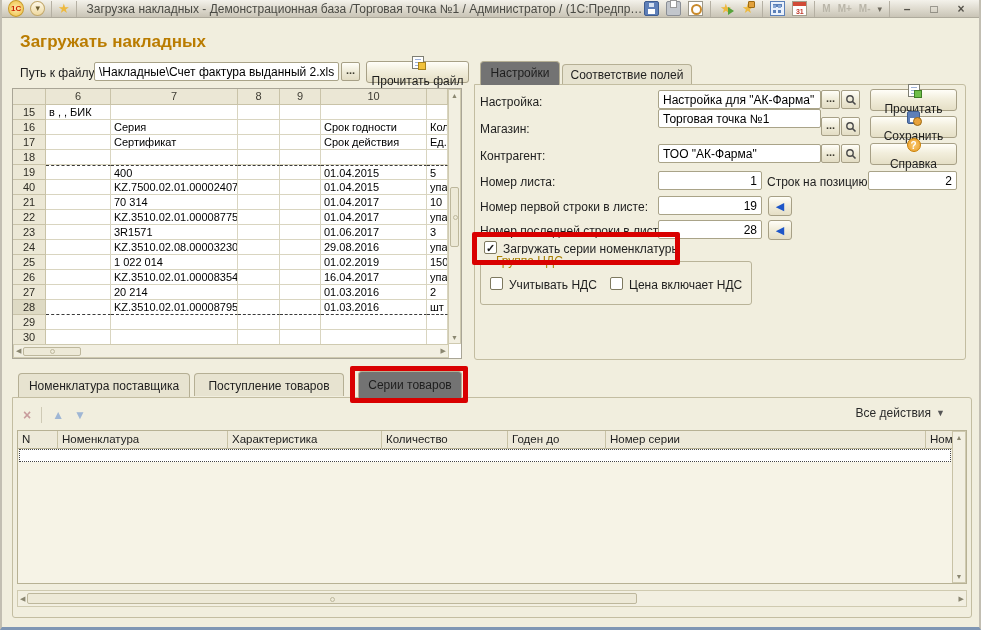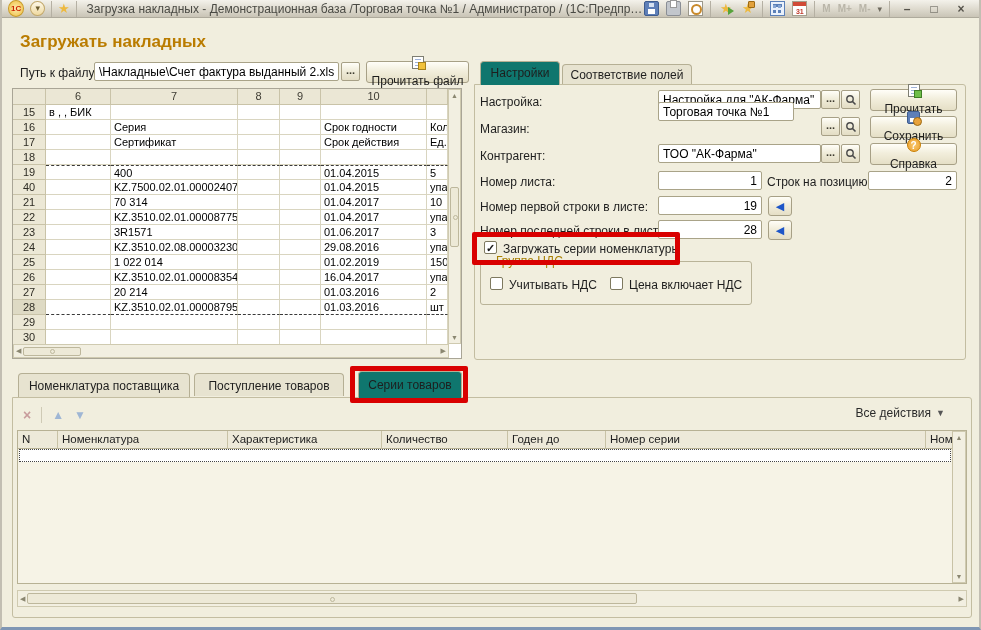--- a/index.html
+++ b/index.html
@@ -88,21 +88,21 @@
   .thumb{background:#EDE9D7;border:1px solid #BDB79C;border-radius:2px;position:relative;}
   .thumb:after{content:"";position:absolute;left:50%;top:50%;width:3px;height:3px;margin:-2px;border:1px solid #BDB79C;border-radius:50%;}
   .ss-vscroll{position:absolute;right:0;top:0;bottom:14px;width:13px;flex-direction:column;justify-content:space-between;padding:2px 0;}
   .ss-vscroll .thumb{width:9px;height:60px;}
   .ss-hscroll{position:absolute;left:0;bottom:0;height:14px;width:436px;padding:0 2px;gap:2px;}
   .ss-hscroll .thumb{width:58px;height:9px;}
   .ss-hscroll .track{flex:1;}
   
   .tab{position:absolute;border:1px solid #B5AF94;border-bottom:none;border-radius:4px 4px 0 0;
        font-size:12px;color:#1E1E1E;text-align:center;background:#E7E3D0;}
-  .tab.active{background:#0f766e;z-index:3;}
+  .tab.active{background:#737373;z-index:3;}
   .tab-nastroiki{left:478px;top:61px;width:80px;height:24px;line-height:23px;}
   .tab-sootv{left:560px;top:64px;width:130px;height:21px;line-height:20px;}
   .settings-panel{position:absolute;left:472px;top:84px;width:492px;height:276px;border:1px solid #C3BDA1;border-radius:0 3px 3px 3px;}
   .f-label{position:absolute;font-size:12px;color:#1E1E1E;white-space:nowrap;}
   .f-input{position:absolute;height:19px;}
   .num{text-align:right;}
   .lookup-dots{position:absolute;width:19px;height:19px;}
   .lookup-mag{position:absolute;width:19px;height:19px;background:linear-gradient(#FFFEF8,#EFEBD8 50%,#E3DDC4);
               border:1px solid #A7A086;border-radius:2px;display:flex;align-items:center;justify-content:center;}
   .side-btn{position:absolute;width:87px;height:22px;}
@@ -370,21 +370,21 @@
         <circle cx="5" cy="5" r="3.2" fill="none" stroke="#4A4A4A" stroke-width="1.4"></circle>
         <line x1="7.5" y1="7.5" x2="10.5" y2="10.5" stroke="#4A4A4A" stroke-width="1.6"></line>
       </svg>
     </span>
   <div class="btn side-btn" style="left:868px;top:89px;">
     <span class="ic-doc green"></span>
     <span>Прочитать</span>
   </div>
 
   <span class="f-label" style="left:478px;top:122px;">Магазин:</span>
-  <span class="input f-input" style="left:656px;top:102px;width:136px;">Торговая точка №1</span>
+  <span class="input f-input" style="left:656px;top:109px;width:163px;">Торговая точка №1</span>
   <span class="mini-btn lookup-dots" style="left:819px;top:117px;">...</span>
   <span class="lookup-mag" style="left:839px;top:117px;">
       <svg width="12" height="12" viewBox="0 0 12 12">
         <circle cx="5" cy="5" r="3.2" fill="none" stroke="#4A4A4A" stroke-width="1.4"></circle>
         <line x1="7.5" y1="7.5" x2="10.5" y2="10.5" stroke="#4A4A4A" stroke-width="1.6"></line>
       </svg>
     </span>
   <div class="btn side-btn" style="left:868px;top:116px;">
     <span class="ic-save"></span>
     <span>Сохранить</span>

